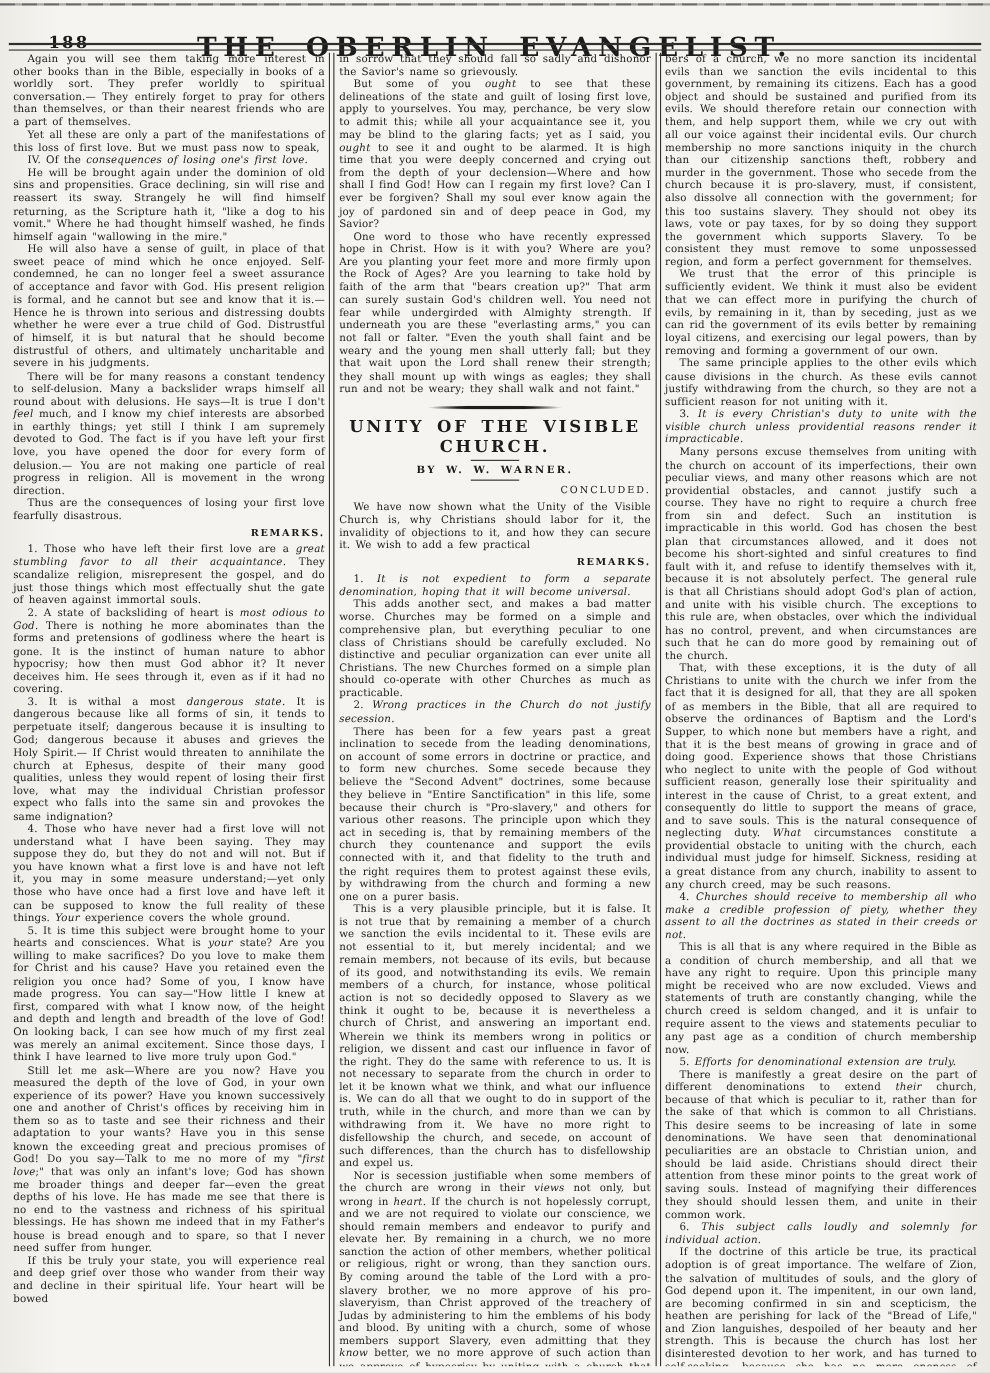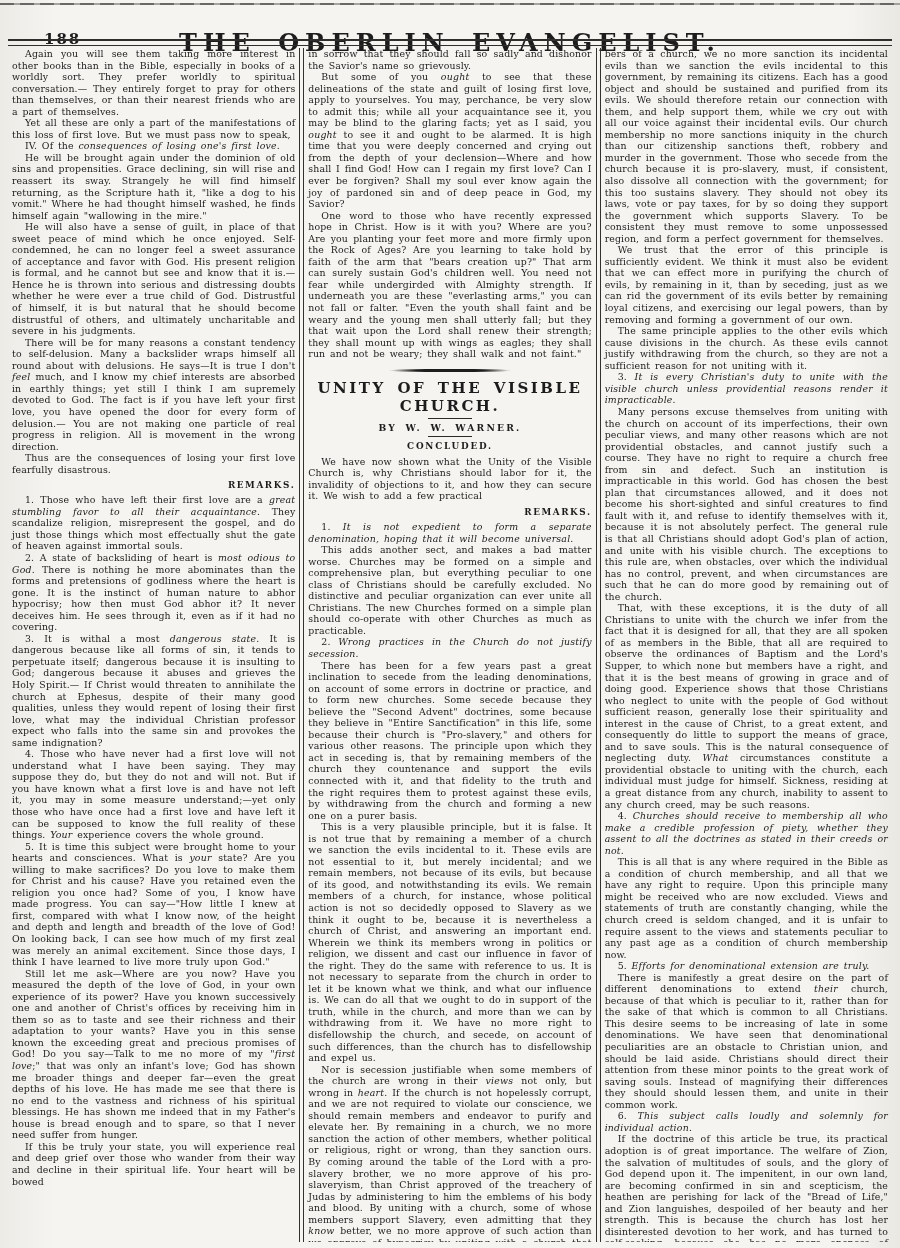--- a/index.html
+++ b/index.html
@@ -75,22 +75,22 @@
     letter-spacing:2.5px;word-spacing:4px;
     margin:7px 0 3px;
   }
   .byline{
     text-align:center;
     font-size:9.2px;font-weight:bold;
     letter-spacing:2.2px;word-spacing:3px;
     margin:3px 0;
   }
   .concluded{
-    text-align:center;
-    font-size:8.8px;font-weight:bold;
+    text-align:right;
+    font-size:8.8px;font-weight:normal;
     letter-spacing:1.8px;
     margin:4px 0 5px;
   }
   .ornament{
     height:3px;width:170px;
     margin:9px auto 4px;
     background:radial-gradient(ellipse 50% 120% at center,#1d1d1b 0%,#1d1d1b 40%,rgba(29,29,27,0) 72%);
   }
   .shortrule{
     height:1px;width:44px;

